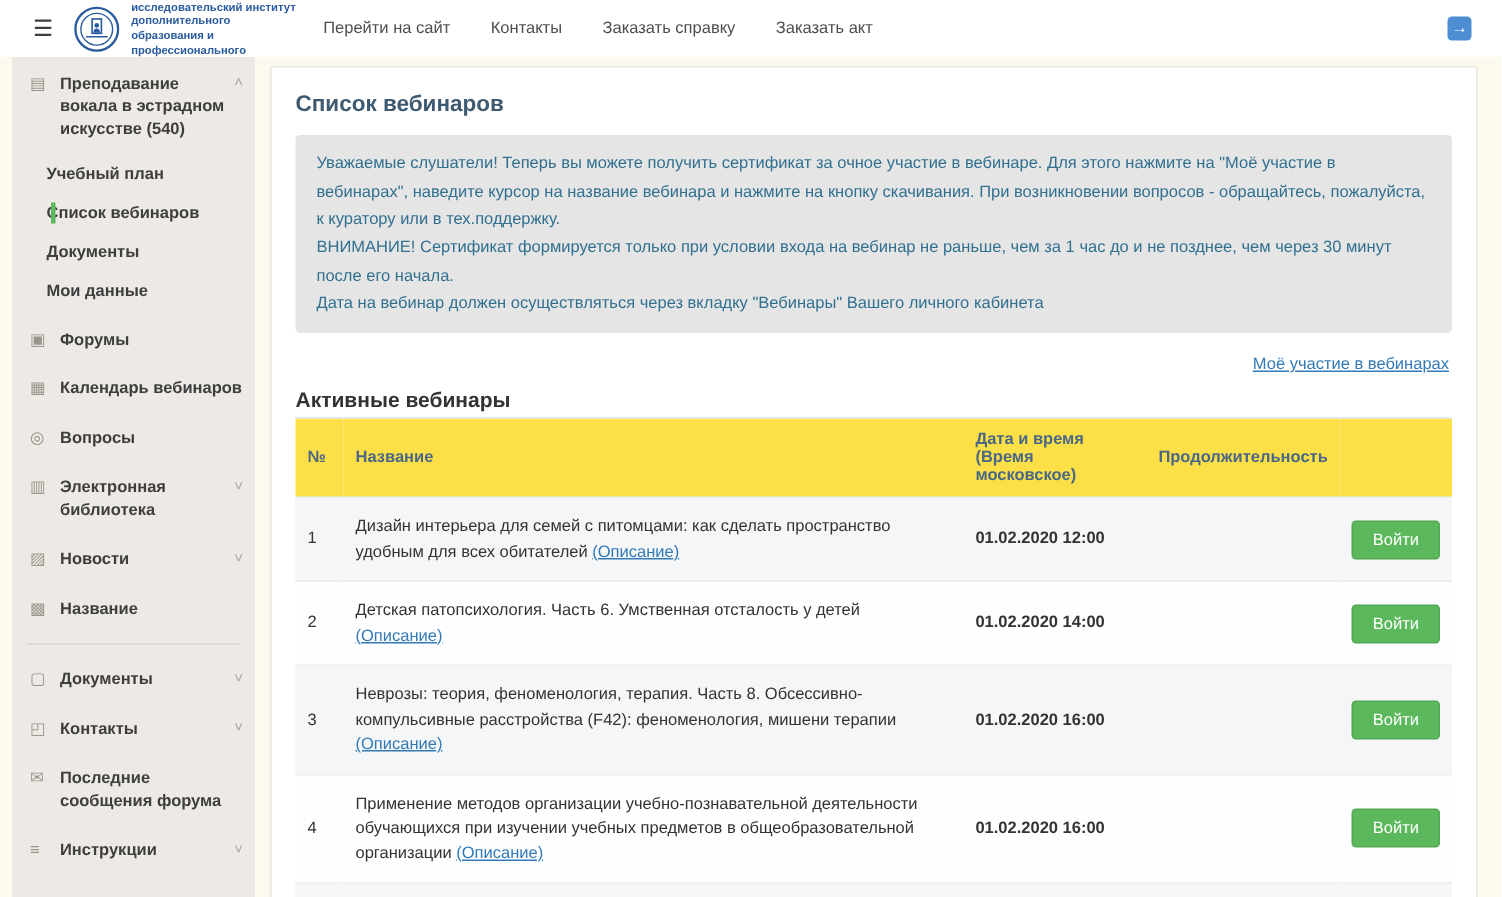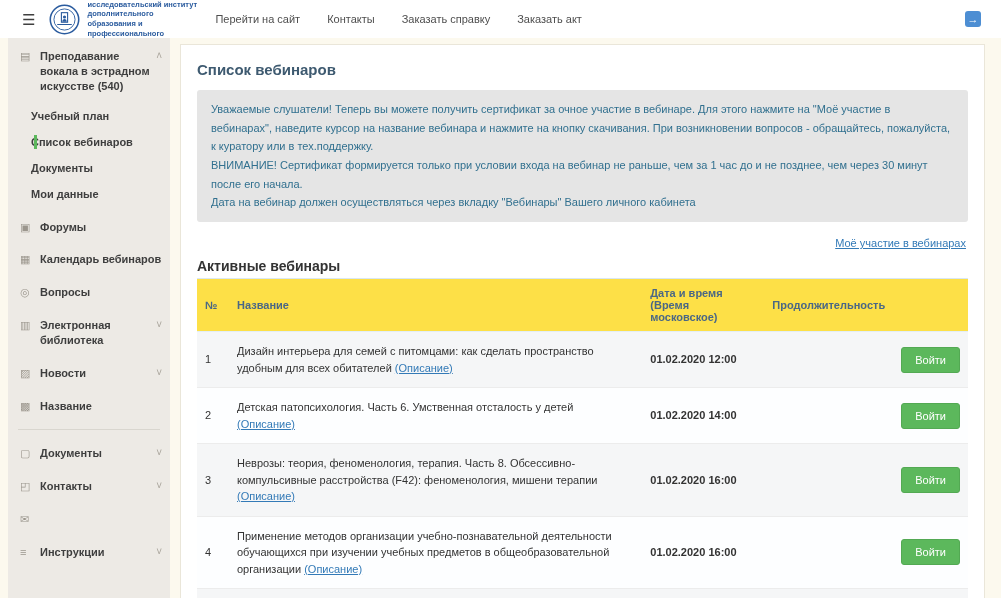--- a/index.html
+++ b/index.html
@@ -128,20 +128,21 @@
       <span>Документы</span>
       <span class="chev">˅</span>
     </div>
     <div class="side-item">
       <span class="icon">◰</span>
       <span>Контакты</span>
       <span class="chev">˅</span>
     </div>
     <div class="side-item">
       <span class="icon">✉</span>
+      <span>Последние сообщения форума</span>
     </div>
     <div class="side-item">
       <span class="icon">≡</span>
       <span>Инструкции</span>
       <span class="chev">˅</span>
     </div>
 
   </aside>
 
   <main class="content-card">

